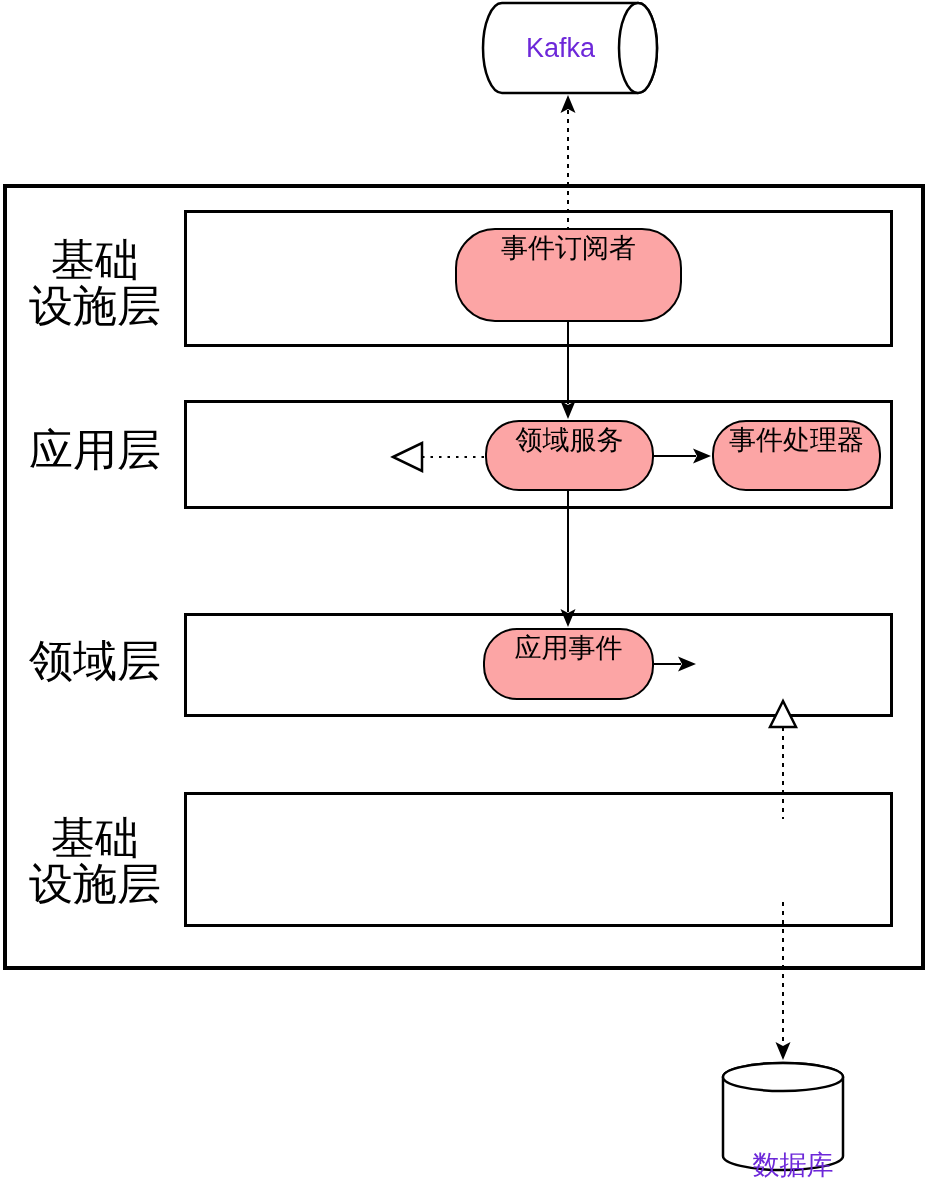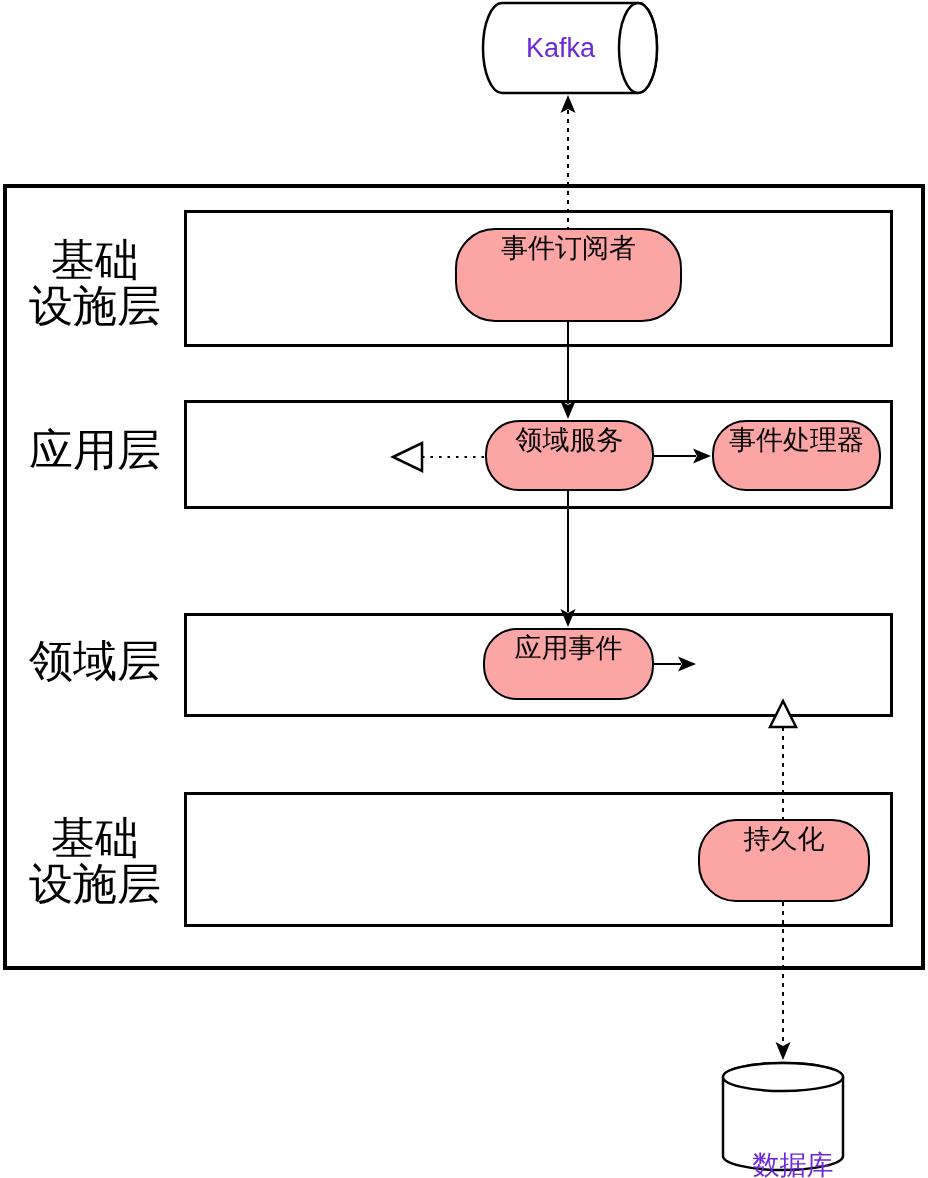--- a/index.html
+++ b/index.html
@@ -140,20 +140,17 @@
   </div>
   <div class="abs node application-service">
     <span>领域服务</span>
   </div>
   <div class="abs node application-event">
     <span>事件处理器</span>
   </div>
   <div class="abs node domain-service">
     <span>应用事件</span>
   </div>
-  <div class="abs node persistence">
-    <span>持久化</span>
-  </div>
 
   <div class="abs cyl-label kafka">Kafka</div>
   <div class="abs cyl-label db">数据库</div>
 
 </div>
 
 </body></html>

